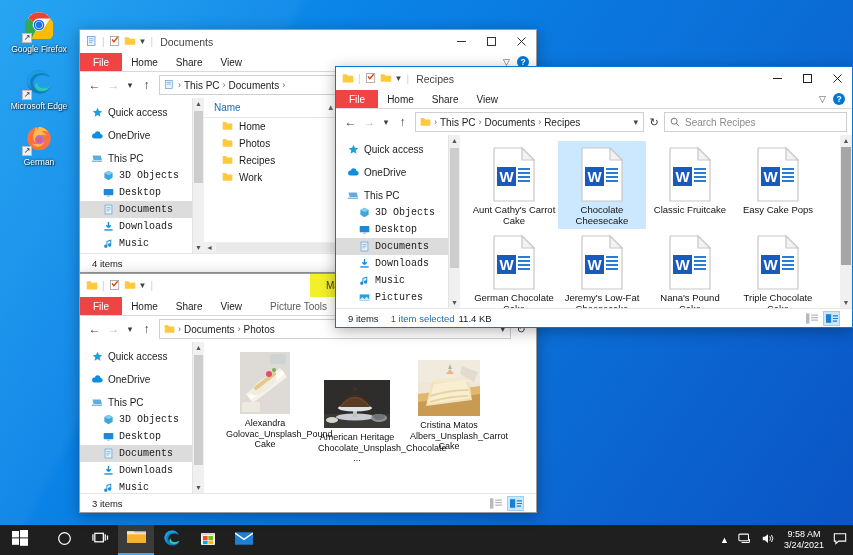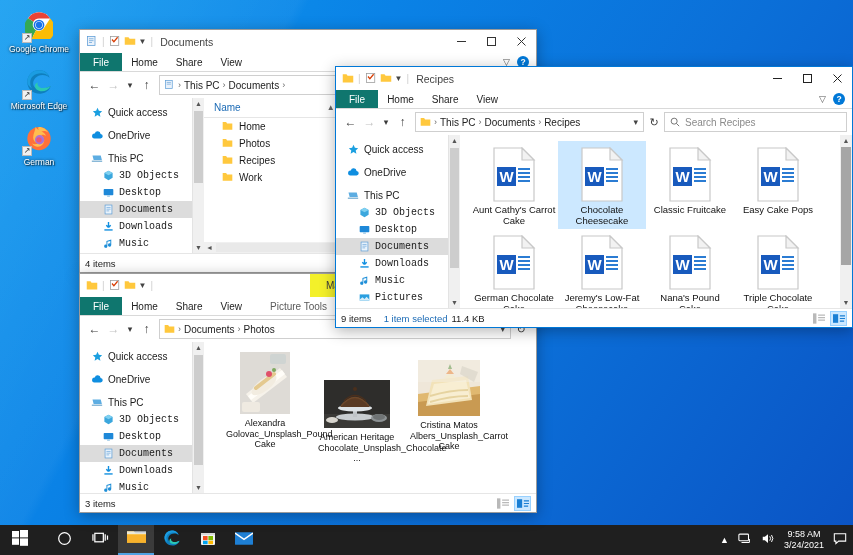--- a/index.html
+++ b/index.html
@@ -53,21 +53,21 @@
   }
   .win-btn svg { display: block; }
 
   .ribbon-tabs {
     height: 19px; display: flex; align-items: stretch; position: relative;
     border-bottom: 1px solid #d9d9d9; flex: 0 0 auto;
   }
   .rtab {
     padding: 0 9px; font-size: 10px; color: #222; display:flex; align-items:center;
   }
-  .rtab.file { background: #0f766e; color: #fff; padding: 0 13px; }
+  .rtab.file { background: #ef4444; color: #fff; padding: 0 13px; }
   .rtab.ctx-label { color: #5a5a5a; }
   .ribbon-right { margin-left: auto; display: flex; align-items: center; gap: 7px; padding-right: 7px; }
   .help-dot {
     width: 12px; height: 12px; border-radius: 50%; background: #0078d7; color: #fff;
     font-size: 8.5px; display:flex; align-items:center; justify-content:center; font-weight: bold;
   }
   .ctx-banner {
     position: absolute; top: -19px; height: 19px; display: flex; align-items: center;
     justify-content: center; font-size: 10px; color: #3a3a3a;
   }
@@ -123,21 +123,21 @@
   .colhdr {
     height: 20px; border-bottom: 1px solid #e6e6e6; display: flex; align-items: center;
     padding-left: 10px; font-size: 10px; color: #1a6ab5;
   }
   .detail-row {
     height: 17px; display: flex; align-items: center; gap: 6px; padding-left: 18px;
     font-size: 10px; color: #1a1a1a;
   }
   .statusbar {
     height: 19px; flex: 0 0 auto; border-top: 1px solid #e6e6e6; display: flex;
-    align-items: center; padding: 0 5px; gap: 12px; font-size: 9.5px; color: #1a1a1a;
+    align-items: center; padding: 0 12px; gap: 12px; font-size: 9.5px; color: #1a1a1a;
     background: #fff;
   }
   .status-right { margin-left: auto; display: flex; gap: 3px; align-items:center;}
   .viewbtn { width: 17px; height: 15px; display:flex; align-items:center; justify-content:center; }
   .viewbtn.on { background: #cce8ff; border: 1px solid #99d1ff; }
   .hscroll { height: 11px; background: #f0f0f0; display: flex; align-items:center; flex:0 0 auto;}
   .hscroll .arw { font-size:7px; color:#555; width: 11px; text-align:center;}
   .hscroll .track { flex:1 1 auto; height: 9px; background:#e9e9e9; margin:0 1px;}
 
   
@@ -191,21 +191,21 @@
         <circle cx="24" cy="24" r="22" fill="#fff"></circle>
         <path d="M24 2a22 22 0 0 1 19.05 11H24a11 11 0 0 0-9.53 5.5L5.4 12.3A22 22 0 0 1 24 2z" fill="#ea4335"></path>
         <path d="M5.4 12.3l9.07 6.2A11 11 0 0 0 19 33.1l-8 15A22 22 0 0 1 5.4 12.3z" fill="#34a853"></path>
         <path d="M43.05 13A22 22 0 0 1 11 48.1l8-15a11 11 0 0 0 14.5-5.1 11 11 0 0 0 .5-1z" fill="#fbbc05"></path>
         <circle cx="24" cy="24" r="9.2" fill="#1a73e8"></circle>
         <circle cx="24" cy="24" r="6.4" fill="#fff"></circle>
         <circle cx="24" cy="24" r="5.4" fill="#1a73e8"></circle>
       </svg>
       <span class="shortcut-badge">↗</span>
     </div>
-    <div class="lbl">Google Chrome</div>
+    <div class="lbl">Google Firefox</div>
   </div>
 
   <div class="desk-icon">
     <div class="glyph" style="position:relative;">
       <svg width="28" height="28" viewBox="0 0 48 48">
         <path d="M44 31c-2 8-10 13-18 13C12 44 4 35 4 24 4 12 13 4 24 4c10 0 17 6 18 13 0 0-3-5-12-5-10 0-16 8-16 14 0 7 6 10 12 10 8 0 12-3 18-5z" fill="#0f7fbe"></path>
         <path d="M4 24C4 12 13 4 24 4c9 0 15 5 17 11-3-4-8-6-13-6C16 9 9 16 9 25c0 4 1 7 3 10-5-3-8-7-8-11z" fill="#1b9de2"></path>
         <path d="M44 31c-3 6-9 9-15 9-7 0-12-4-12-9 0-3 2-5 5-6-1 2-1 6 3 8 5 3 14 1 19-2z" fill="#2bc8b3"></path>
       </svg>
       <span class="shortcut-badge">↗</span>

